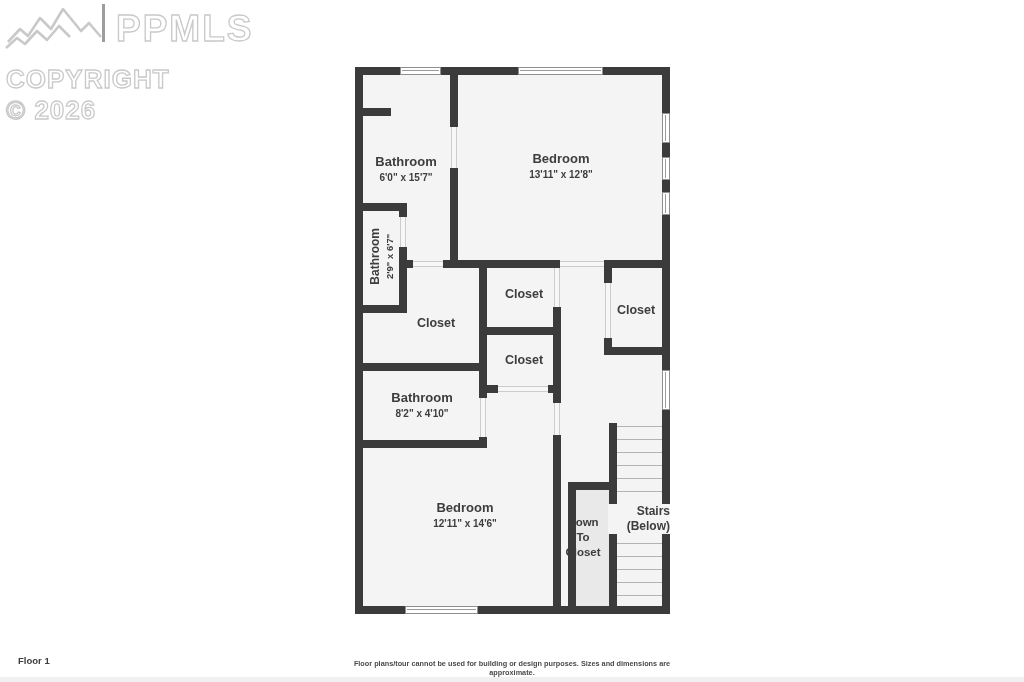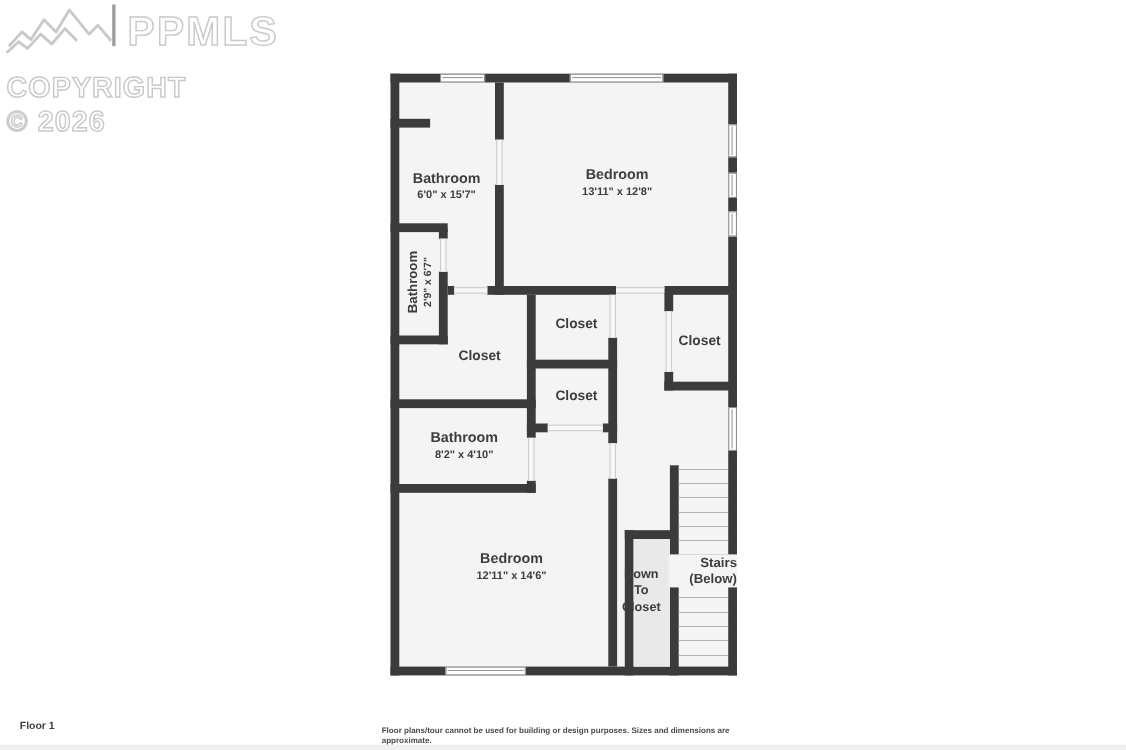--- a/index.html
+++ b/index.html
@@ -30,21 +30,21 @@
   .room-label{position:absolute;text-align:center;color:#3d3d3d;line-height:1.15;}
   .room-name{font-size:13px;font-weight:700;}
   .room-dims{font-size:10px;font-weight:700;margin-top:2px;}
   .closet .room-name{font-size:12.5px;}
   .vert{transform:rotate(-90deg);}
   .small-lines{font-size:12px;font-weight:700;line-height:15px;}
   .stairs-label{background:#f4f4f4;}
 
   
   .floor-tag{position:absolute;left:18px;top:655px;font-size:9.5px;font-weight:700;color:#3d3d3d;}
-  .disclaimer{position:absolute;left:347px;top:659px;width:330px;text-align:left;
+  .disclaimer{position:absolute;left:347px;top:659px;width:330px;text-align:center;
               font-size:7.3px;font-weight:700;color:#4a4a4a;}
   .bottom-strip{position:absolute;left:0;top:677px;width:1024px;height:5px;background:#f0f0f0;}
 </style>
 </head>
 <body>
 
 <div id="canvas">
 
   <div class="wm">
     <svg width="100" height="50" style="position:absolute;left:4px;top:2px;">

